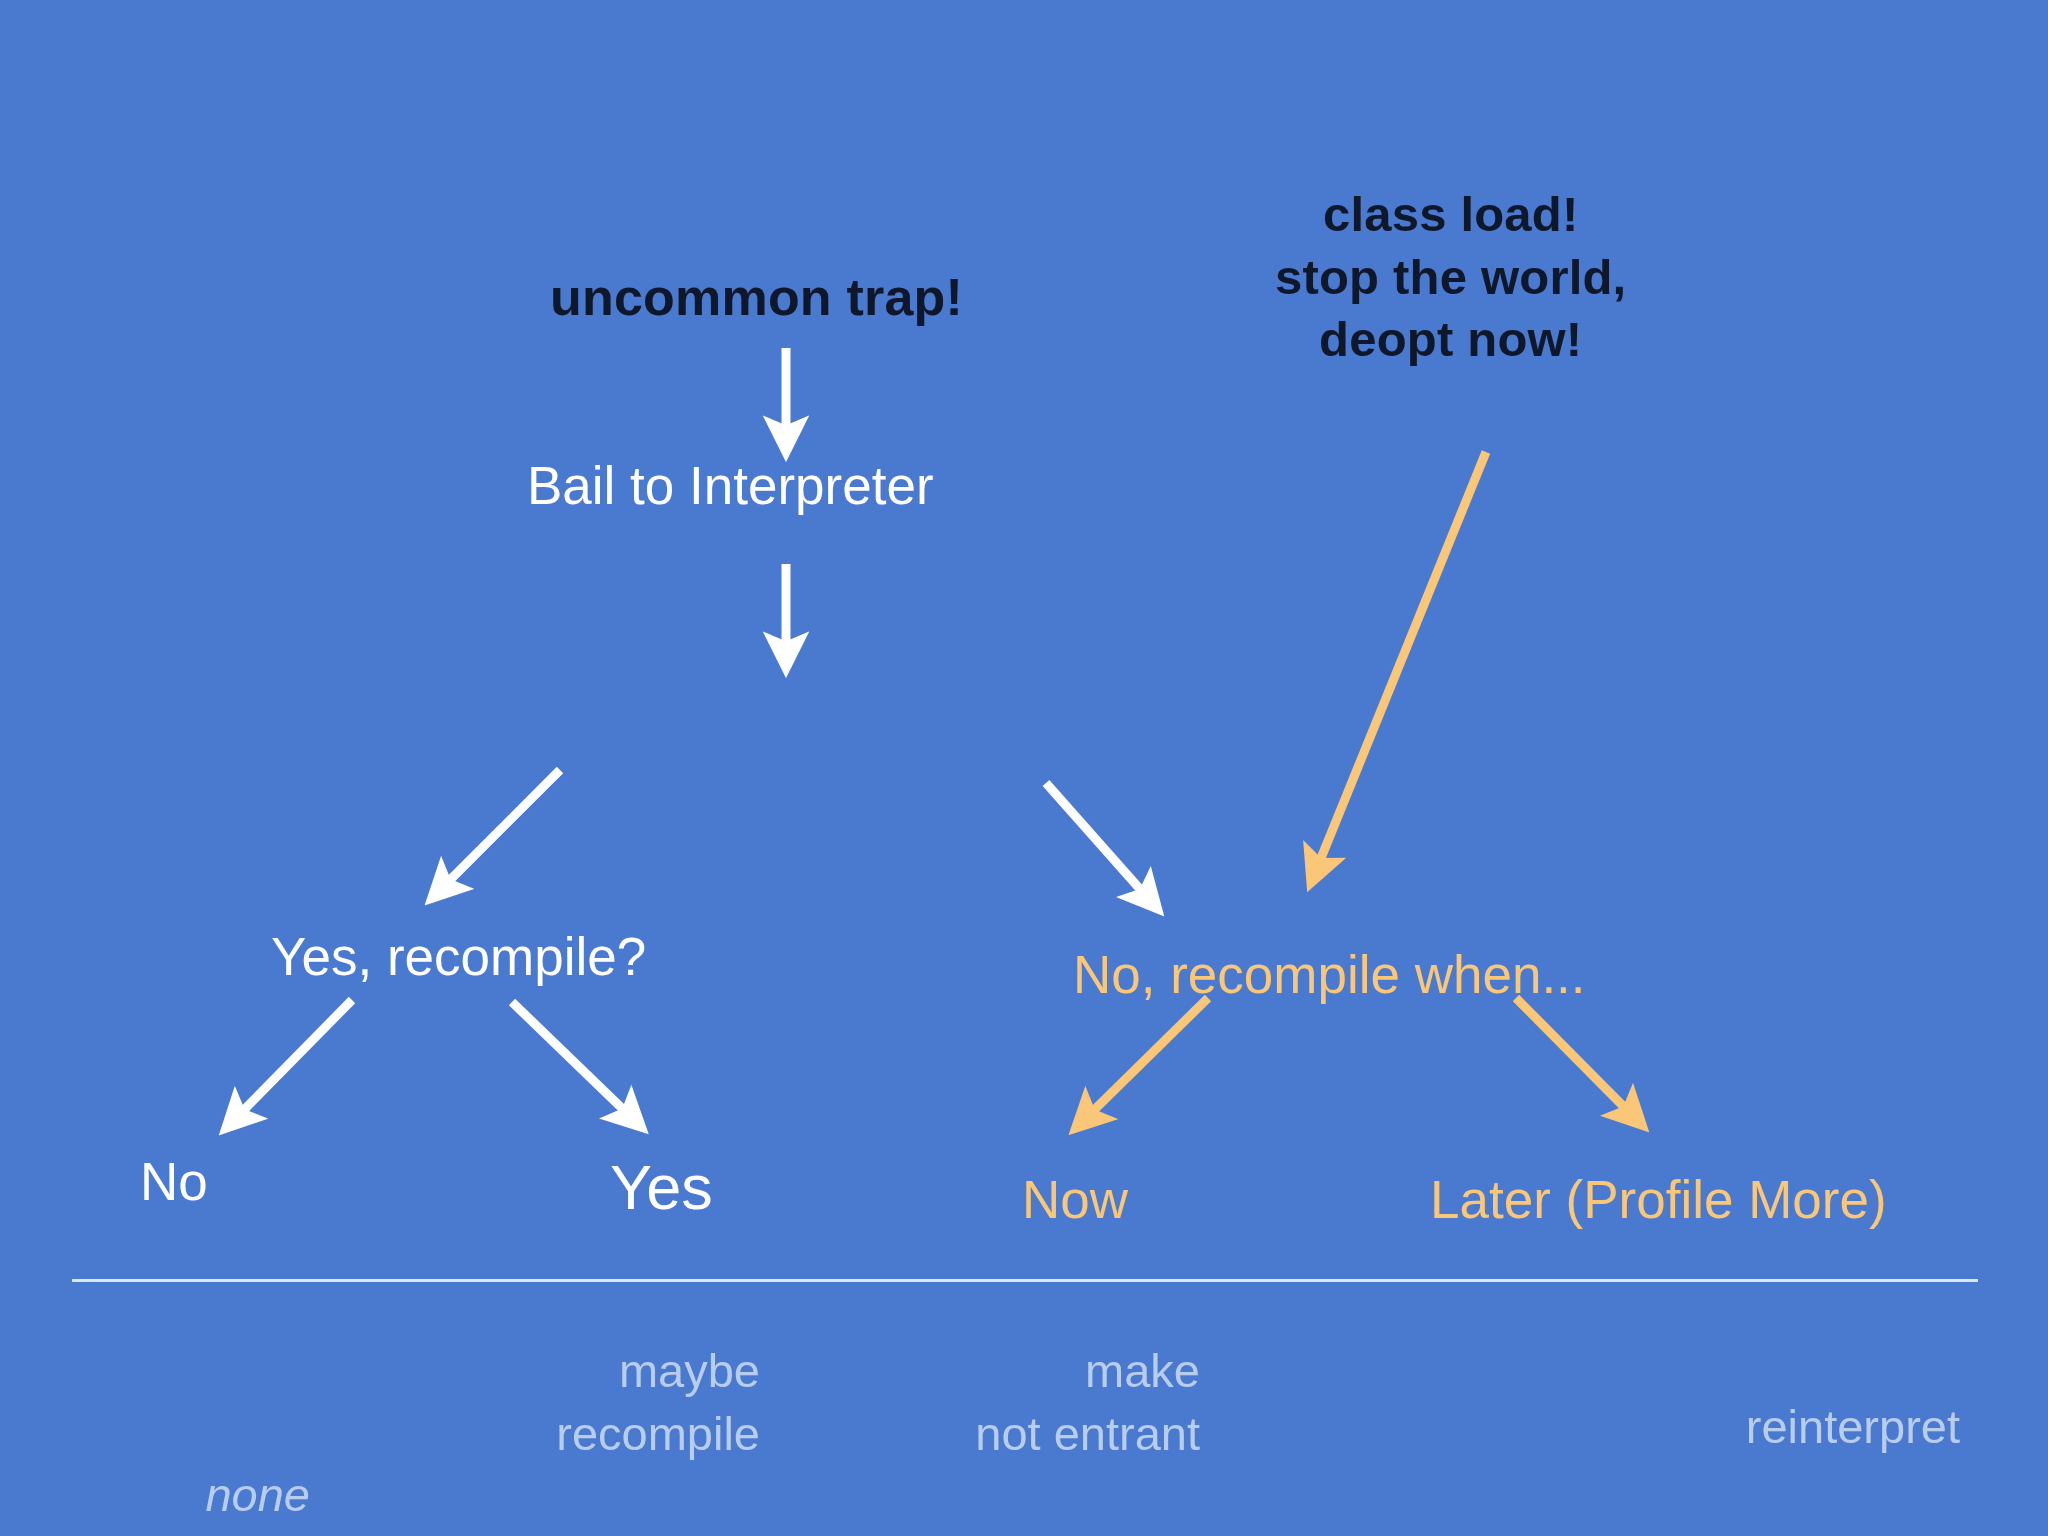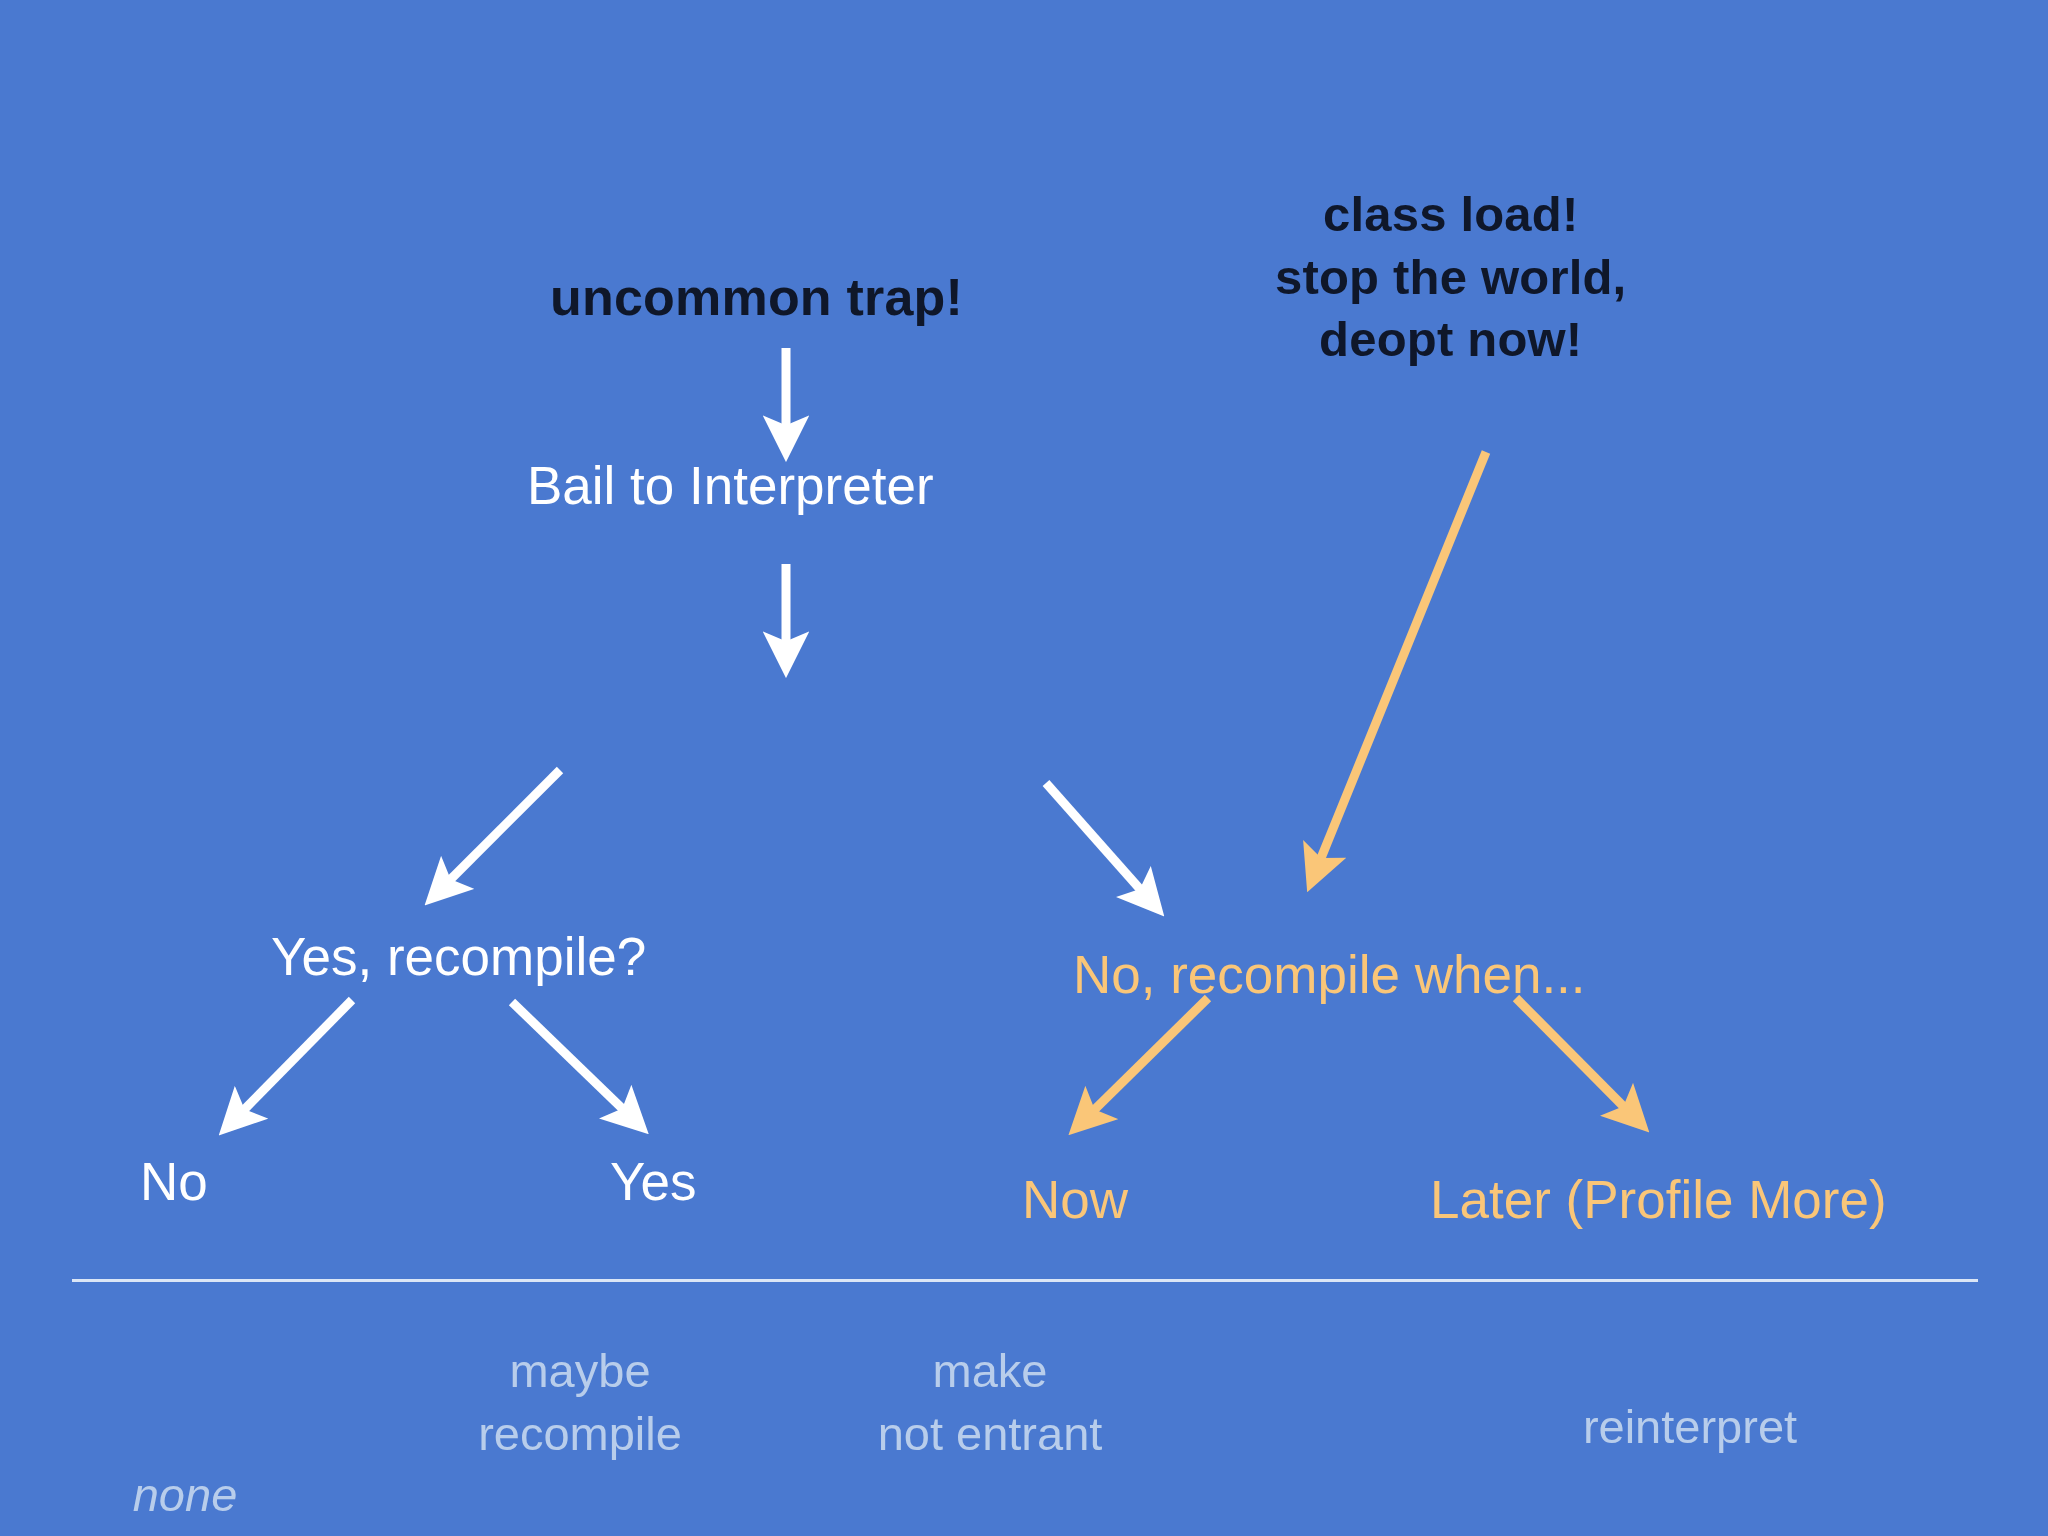--- a/index.html
+++ b/index.html
@@ -84,21 +84,21 @@
 
   
   #leaf-no {
     left: 140px;
     top: 1152px;
     font-size: 53px;
   }
   #leaf-yes {
     left: 610px;
     top: 1152px;
-    font-size: 53px;
+    font-size: 63px;
   }
   #leaf-now {
     left: 1022px;
     top: 1152px;
     font-size: 53px;
   }
   #leaf-later {
     left: 1430px;
     top: 1152px;
     font-size: 53px;
@@ -110,21 +110,21 @@
     left: 72px;
     top: 1279px;
     width: 1906px;
     height: 3px;
     background: #dbe6f6;
   }
 
   
   .foot {
     position: absolute;
-    text-align: center;
+    text-align: right;
     font-size: 47px;
     line-height: 1.33;
     color: #b8cdeb;
     white-space: pre-line;
   }
   #foot-none   { left: 60px;   top: 1464px; width: 250px; font-style: italic; }
   #foot-maybe  { left: 400px;  top: 1340px; width: 360px; }
   #foot-make   { left: 780px;  top: 1340px; width: 420px; }
   #foot-reint  { left: 1420px; top: 1396px; width: 540px; }
 </style>

